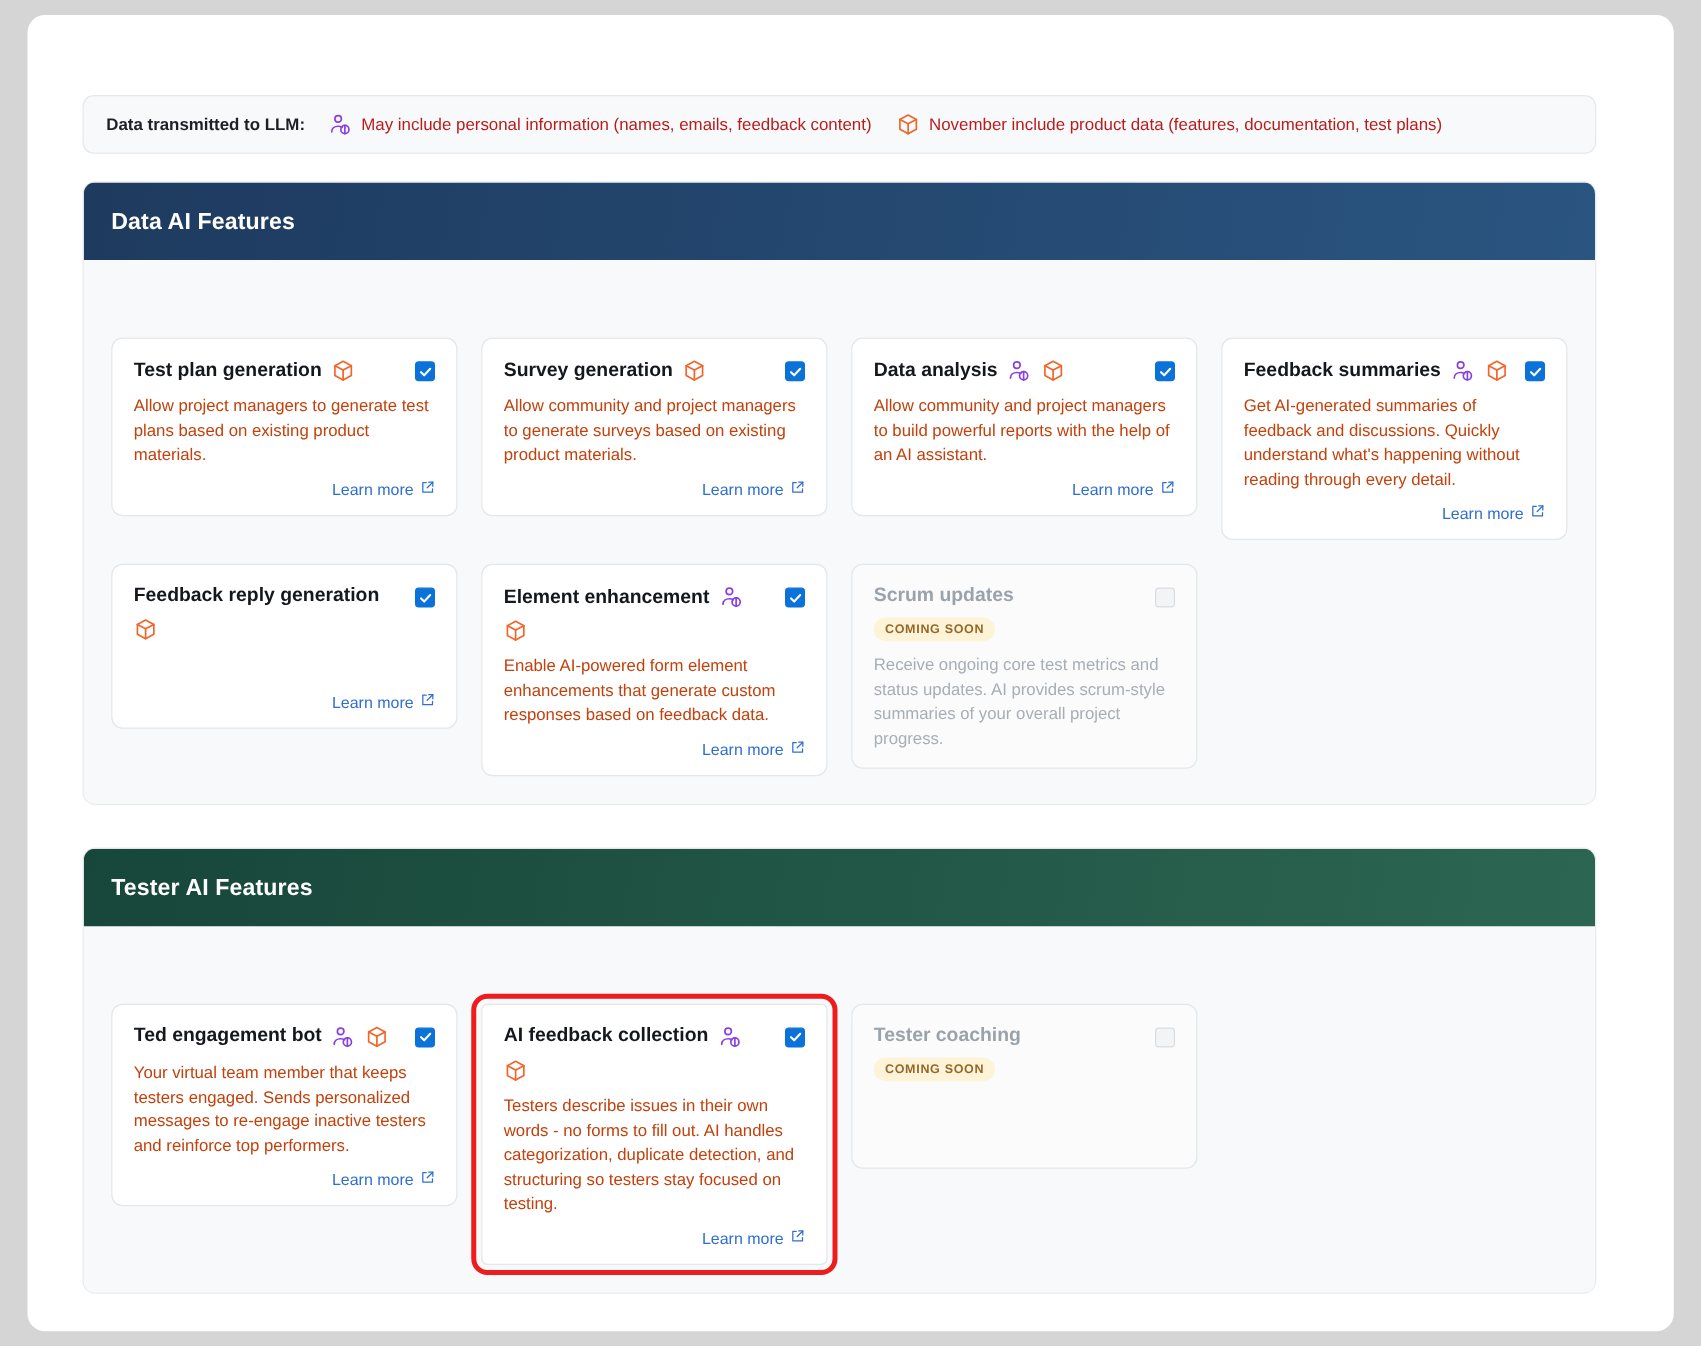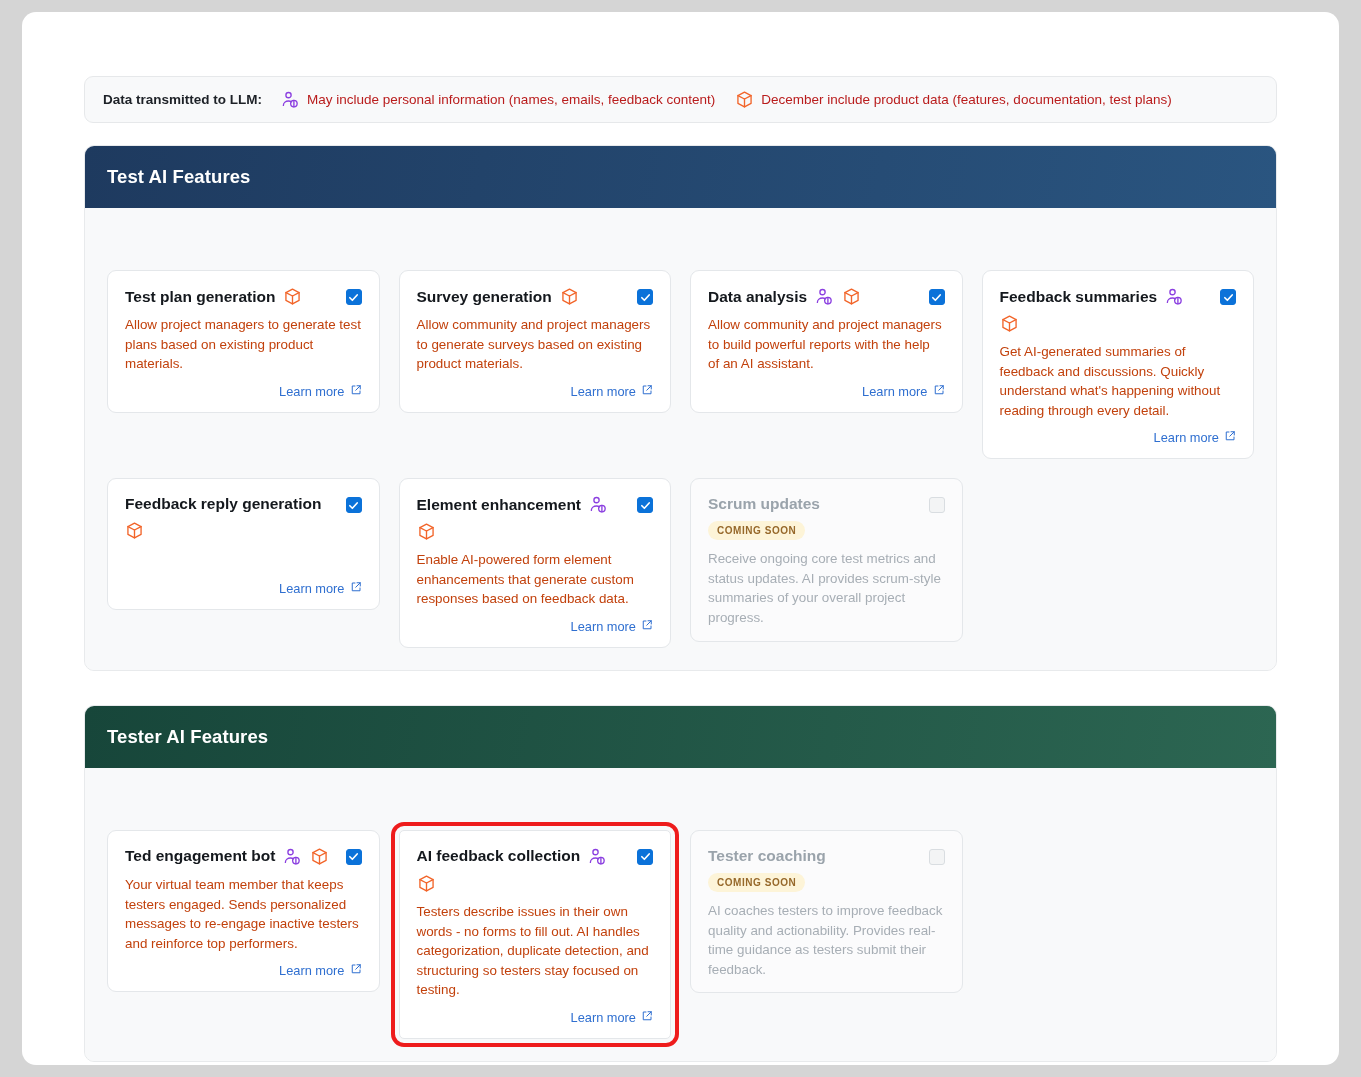--- a/index.html
+++ b/index.html
@@ -11,21 +11,21 @@
     -webkit-font-smoothing:antialiased;
   }
   .page {
     position:absolute;
     left:22px; top:12px;
     width:1317px; height:1053px;
     background:#ffffff;
     border-radius:14px;
     overflow:hidden;
   }
-  .content { padding:64px 62px 0 62px; }
+  .content { padding:64px 62px 0 44px; }
 
   
   .banner {
     display:flex; align-items:center;
     gap:10px;
     background:#f8f9fa;
     border:1px solid #e6e8ea;
     border-radius:9px;
     padding:13px 18px;
     margin-bottom:22px;
@@ -158,27 +158,27 @@
         <span>May include personal information (names, emails, feedback content)</span>
       </div>
       <div class="banner-item">
         <span class="ic">
           <svg width="19" height="19" viewBox="0 0 24 24" fill="none" stroke="#f2652a" stroke-width="1.7" stroke-linecap="round" stroke-linejoin="round">
             <path d="M12 2.6 20.3 7v10L12 21.4 3.7 17V7z"></path>
             <path d="M3.7 7 12 11.4 20.3 7"></path>
             <path d="M12 11.4v10"></path>
           </svg>
         </span>
-        <span>December include product data (features, documentation, test plans)</span>
+        <span>November include product data (features, documentation, test plans)</span>
       </div>
     </div>
 
     <div id="sections-root">
         <div class="section">
-          <div class="section-header header-admin">Test AI Features</div>
+          <div class="section-header header-admin">Data AI Features</div>
           <div class="section-body">
             <div class="hl-wrap">
               <div class="card">
                 <div class="card-top">
                   <div class="card-title-wrap">
                     <span class="card-title">Test plan generation</span>
                     <span class="ic"><svg width="19" height="19" viewBox="0 0 24 24" fill="none" stroke="#f2652a" stroke-width="1.7" stroke-linecap="round" stroke-linejoin="round">
                         <path d="M12 2.6 20.3 7v10L12 21.4 3.7 17V7z"></path>
                         <path d="M3.7 7 12 11.4 20.3 7"></path>
                         <path d="M12 11.4v10"></path>
@@ -461,21 +461,20 @@
             </div>
             <div class="hl-wrap">
               <div class="card soon">
                 <div class="card-top">
                   <div class="card-title-wrap">
                     <span class="card-title">Tester coaching</span>
                     <span class="badge">COMING SOON</span>
                   </div>
                   <span class="cb off"></span>
                 </div>
-                <div class="card-desc">AI coaches testers to improve feedback quality and actionability. Provides real-time guidance as testers submit their feedback.</div>
               </div>
             </div>
           </div>
         </div>
       </div>
 
   </div>
 </div>
 
 </body></html>

